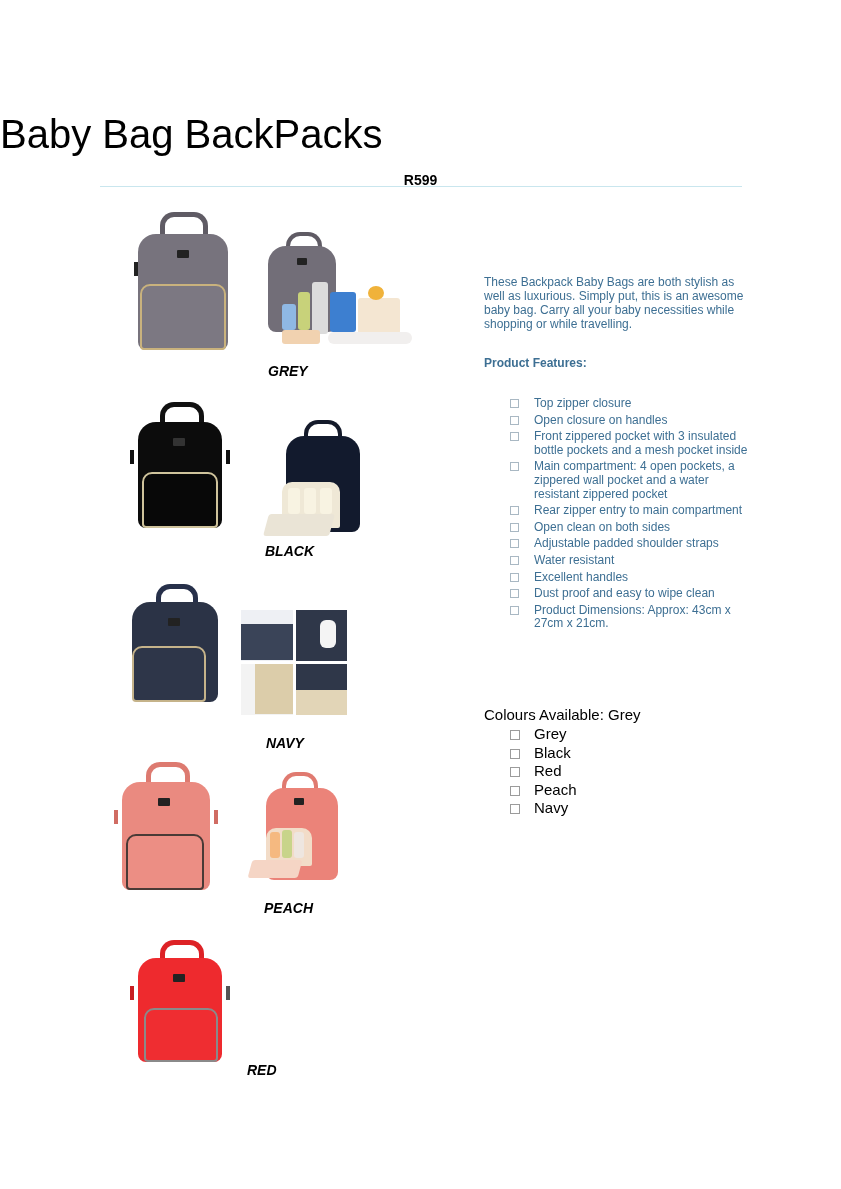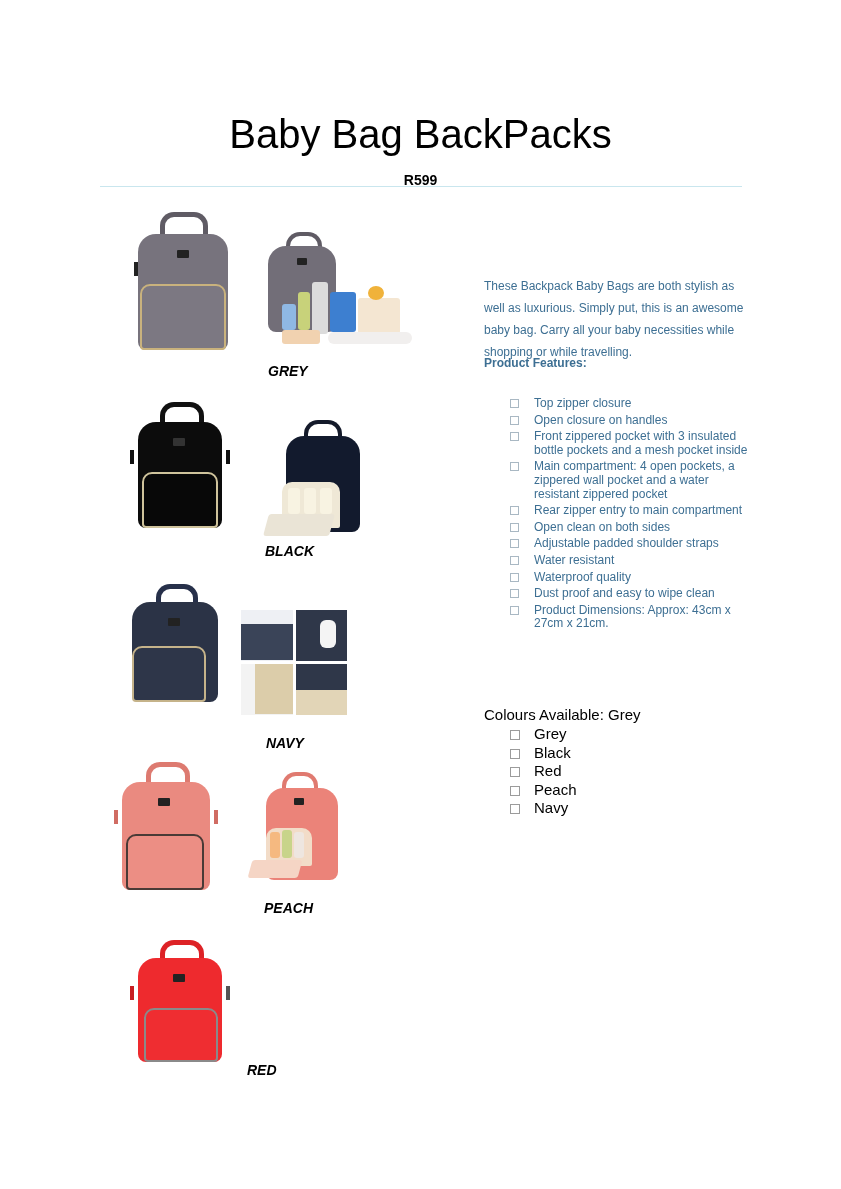--- a/index.html
+++ b/index.html
@@ -1,25 +1,25 @@
 <!DOCTYPE html>
 <html><head>
   <meta charset="utf-8">
   <style>
     html, body { margin: 0; padding: 0; background: #ffffff; }
     body { width: 841px; height: 1189px; position: relative; overflow: hidden; font-family: "Liberation Sans", sans-serif; }
     .abs { position: absolute; }
 
-    .title { left: 0; width: 841px; top: 112px; text-align: center; font-size: 40px; color: #000; letter-spacing: 0px; }
+    .title { left: 0; width: 841px; top: 112px; text-align: left; font-size: 40px; color: #000; letter-spacing: 0px; }
     .price { left: 0; width: 841px; top: 172px; text-align: center; font-size: 14px; font-weight: bold; color: #000; }
     .divider { left: 100px; width: 642px; top: 186px; height: 1px; background: #c9e6ee; }
 
     
     .blue { color: #3d6f93; }
-    .intro { left: 484px; top: 275px; width: 262px; font-size: 12px; line-height: 22px; }
+    .intro { left: 484px; top: 275px; width: 262px; font-size: 12px; line-height: 14px; }
     .features-heading { left: 484px; top: 356px; font-size: 12px; font-weight: bold; }
     .features { left: 510px; top: 397px; width: 240px; margin: 0; padding: 0; list-style: none; font-size: 12px; line-height: 13.6px; }
     .features li { position: relative; padding-left: 24px; margin-bottom: 3px; }
     .box { position: absolute; left: 0; top: 2px; width: 7px; height: 7px; border: 1px solid #a9b8c3; }
     .colours-heading { left: 484px; top: 706px; font-size: 15px; color: #000; }
     .colours { left: 510px; top: 725px; margin: 0; padding: 0; list-style: none; font-size: 15px; line-height: 18.6px; color: #000; }
     .colours li { position: relative; padding-left: 24px; }
     .colours .box { top: 5px; width: 8px; height: 8px; border-color: #9b9b9b; }
 
     
@@ -50,21 +50,21 @@
 
 <ul class="abs features blue">
   <li><span class="box"></span><span>Top zipper closure</span></li>
   <li><span class="box"></span><span>Open closure on handles</span></li>
   <li><span class="box"></span><span>Front zippered pocket with 3 insulated bottle pockets and a mesh pocket inside</span></li>
   <li><span class="box"></span><span>Main compartment: 4 open pockets, a zippered wall pocket and a water resistant zippered pocket</span></li>
   <li><span class="box"></span><span>Rear zipper entry to main compartment</span></li>
   <li><span class="box"></span><span>Open clean on both sides</span></li>
   <li><span class="box"></span><span>Adjustable padded shoulder straps</span></li>
   <li><span class="box"></span><span>Water resistant</span></li>
-  <li><span class="box"></span><span>Waterproof quality</span></li>
+  <li><span class="box"></span><span>Excellent handles</span></li>
   <li><span class="box"></span><span>Dust proof and easy to wipe clean</span></li>
   <li><span class="box"></span><span>Product Dimensions: Approx: 43cm x 27cm x 21cm.</span></li>
 </ul>
 
 <div class="abs colours-heading">Colours Available: Grey</div>
 <ul class="abs colours">
   <li><span class="box"></span><span>Grey</span></li>
   <li><span class="box"></span><span>Black</span></li>
   <li><span class="box"></span><span>Red</span></li>
   <li><span class="box"></span><span>Peach</span></li>

